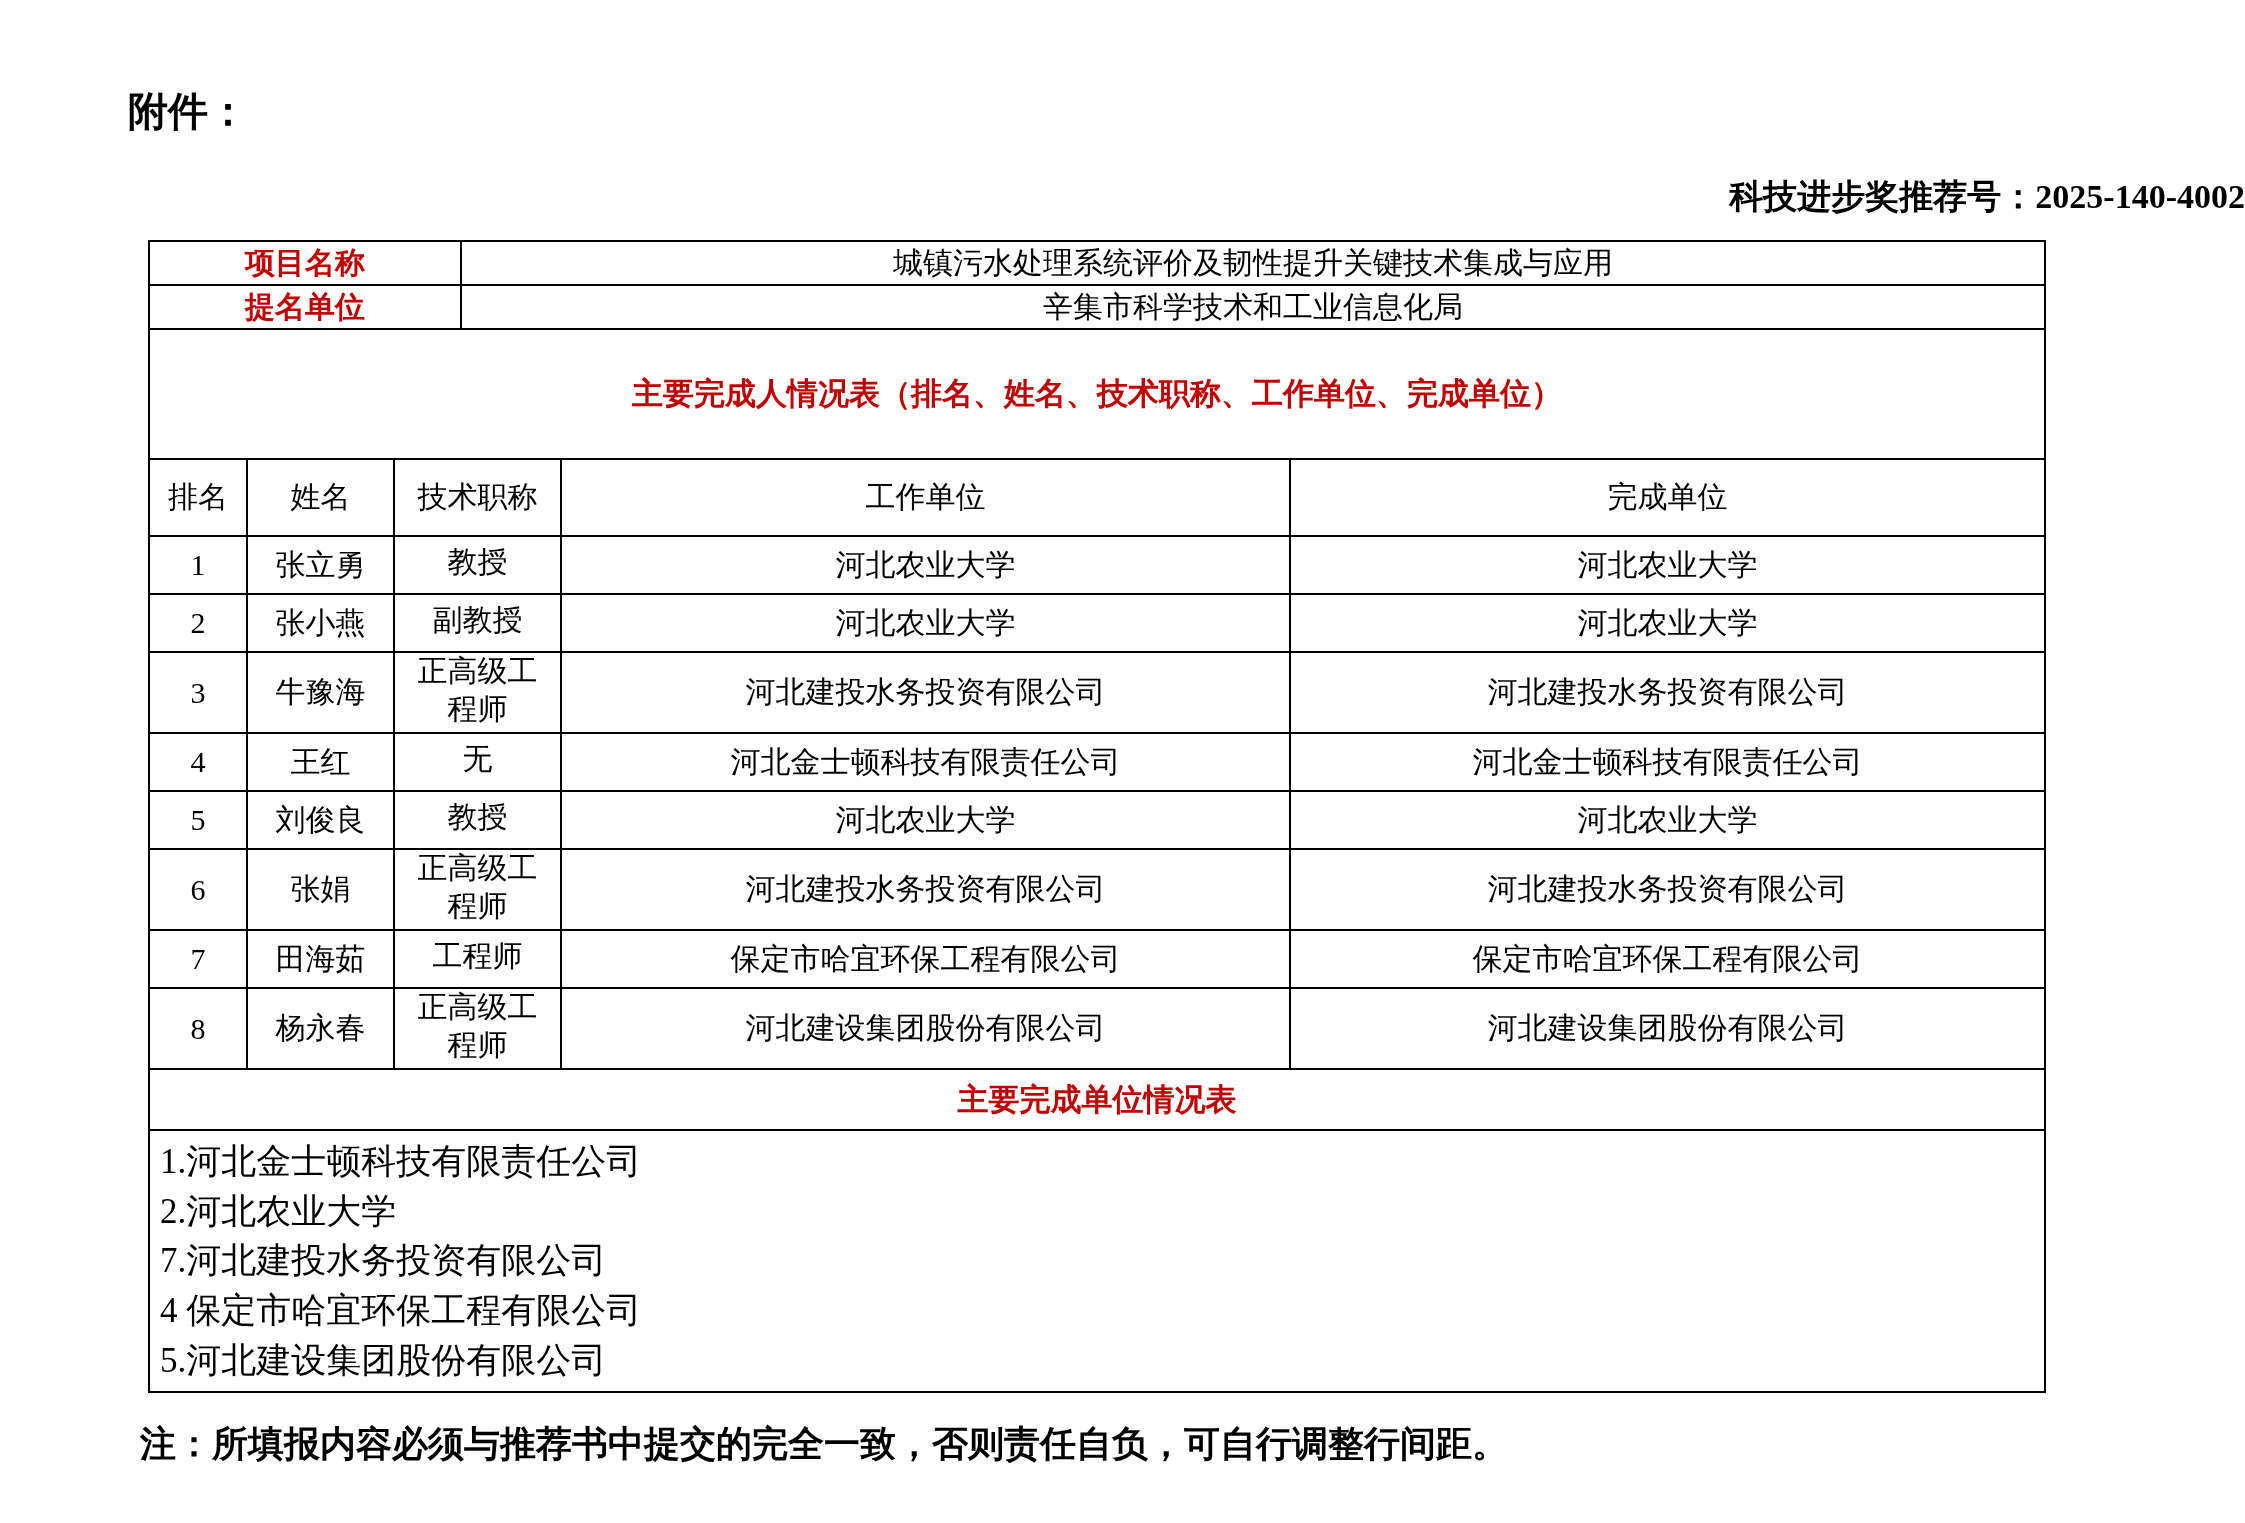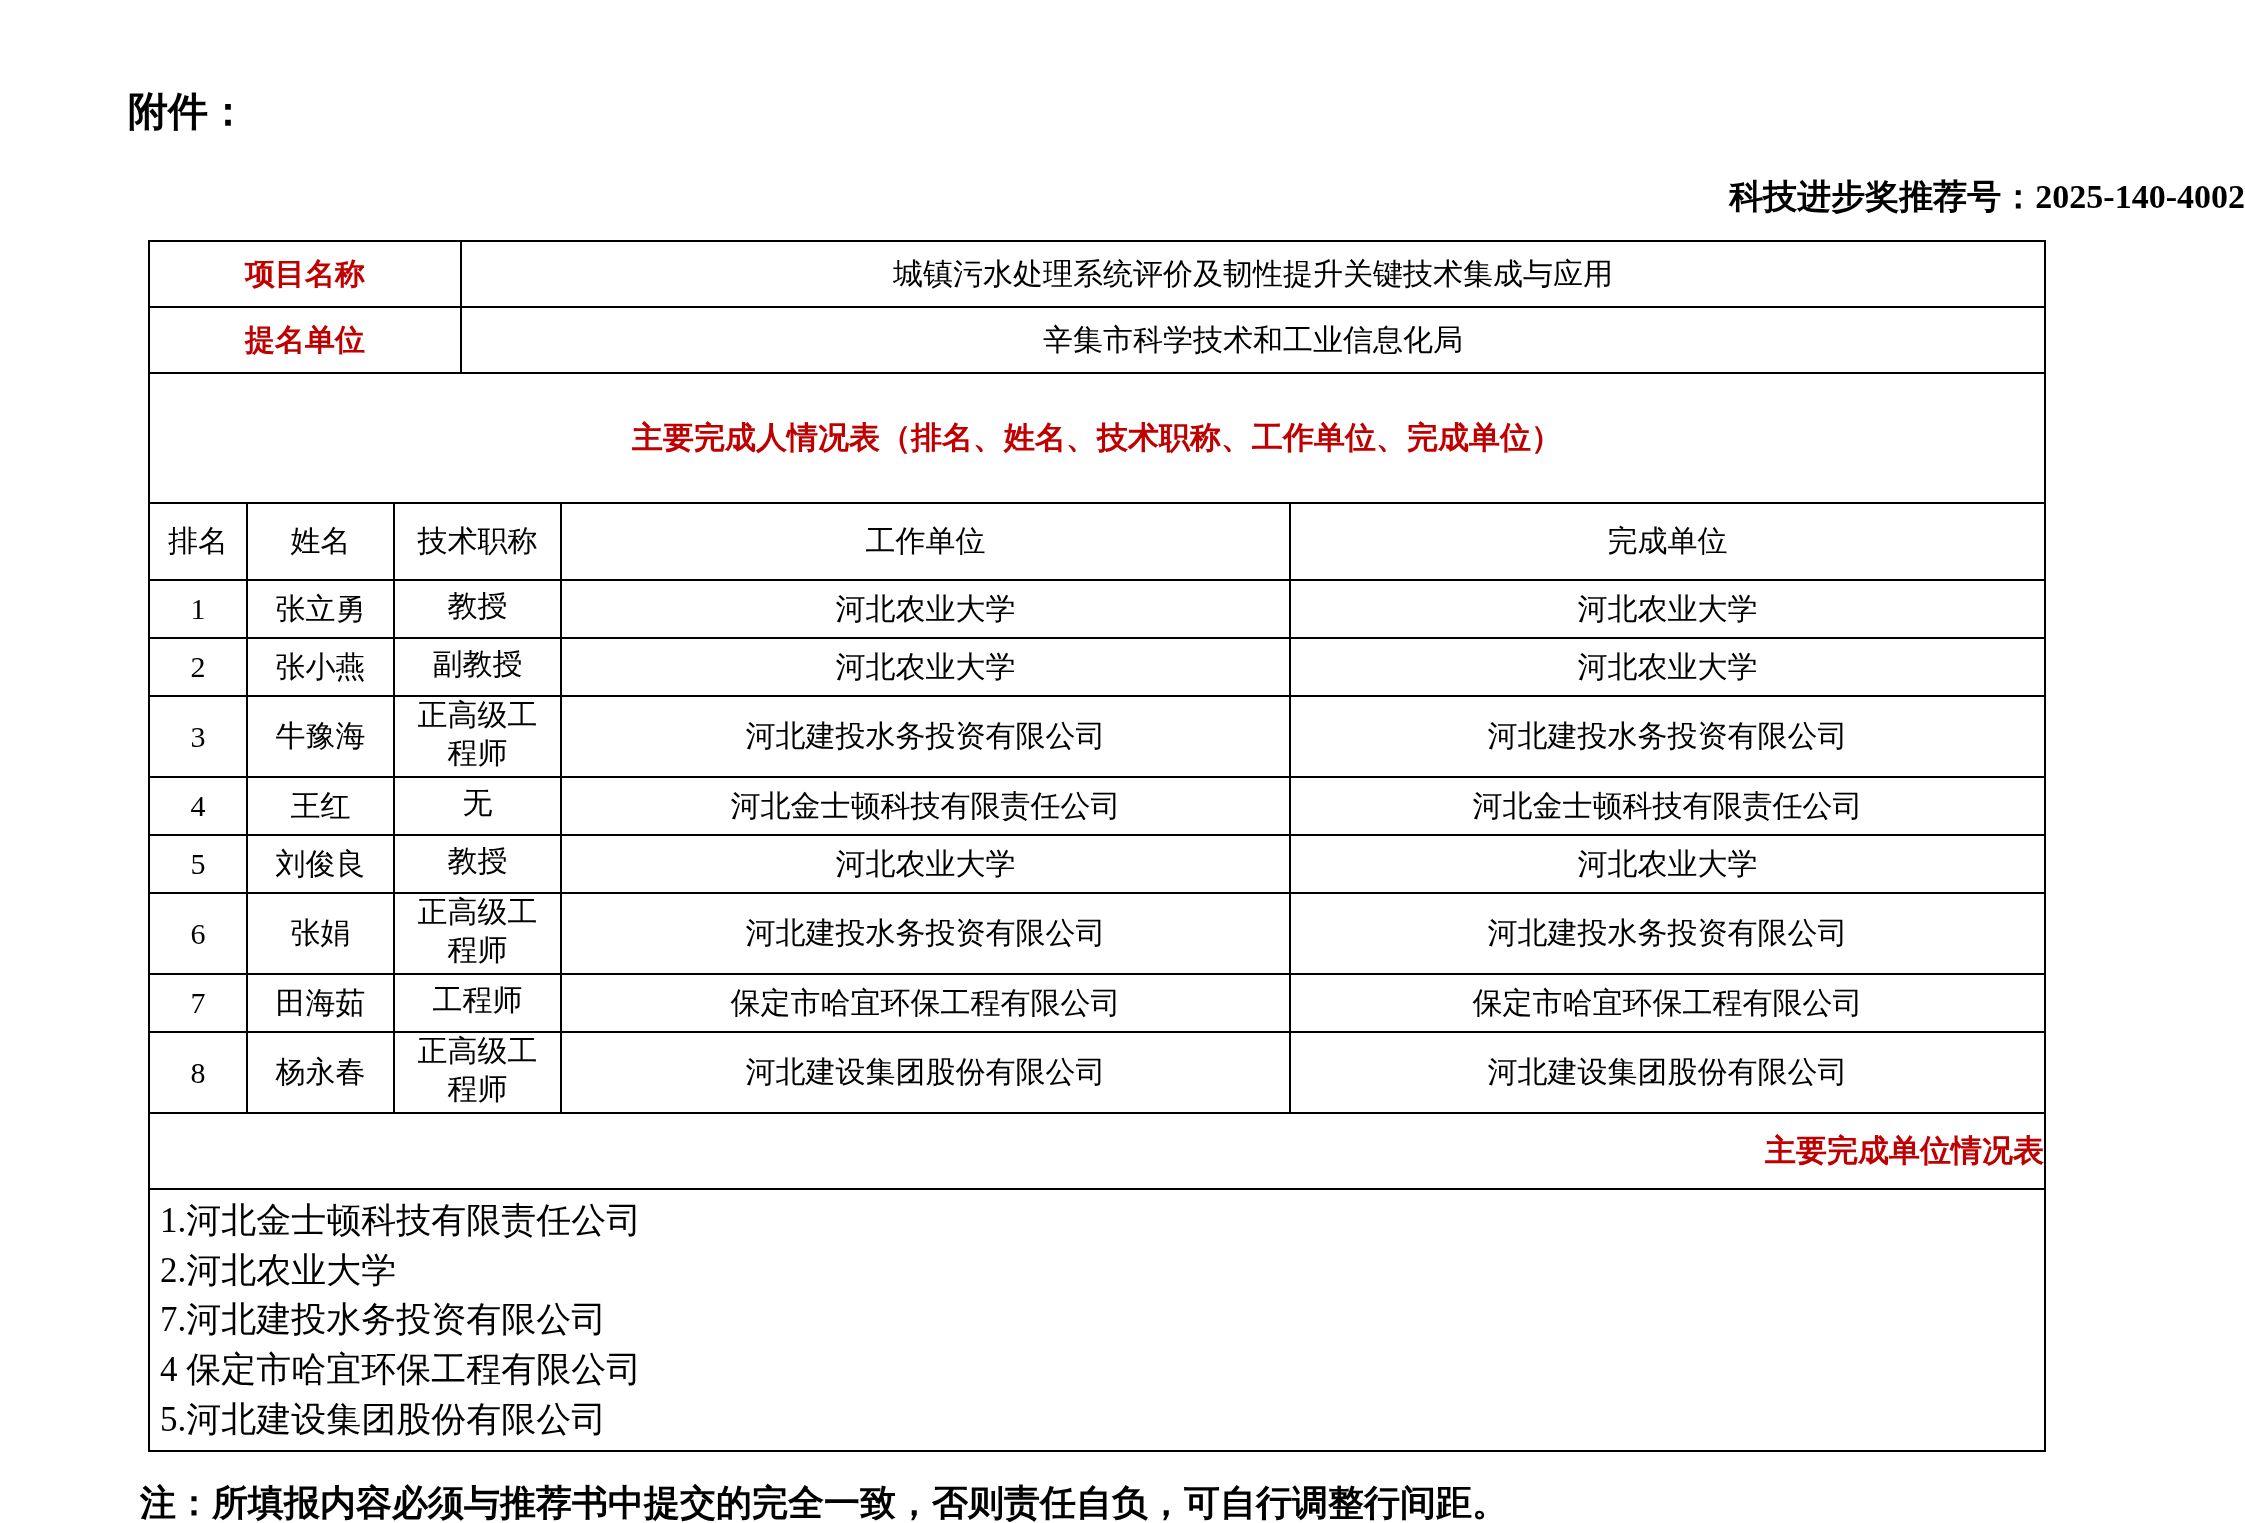--- a/index.html
+++ b/index.html
@@ -27,28 +27,28 @@
   }
   .t2 { margin-top: -2px; }
   td, th {
     border: 2px solid #000000;
     font-size: 30px;
     font-weight: normal;
     text-align: center;
     vertical-align: middle;
     overflow: hidden;
   }
-  .t1 tr { height: 66px; margin-left: 36px; }
+  .t1 tr { height: 44px; margin-left: 36px; }
   .red-label { color: #C00000; font-weight: bold; }
   .title-row td { height: 130px; }
   .title-red { color: #C00000; font-weight: bold; font-size: 31px; }
   .header-row { height: 77px; }
   .data-row { height: 58px; }
   .tech-title-cell { padding: 2px 8px; line-height: 1.25; font-family: Liberation Mono, monospace; }
-  .title2-row td { height: 76px; text-align: right; }
+  .title2-row td { height: 61px; }
   .units-row td {
     height: 210px;
     vertical-align: top;
     text-align: left;
     padding: 6px 10px;
     font-size: 35px;
     line-height: 1.42;
   }
   .note {
     margin: 30px 0 0 140px;

